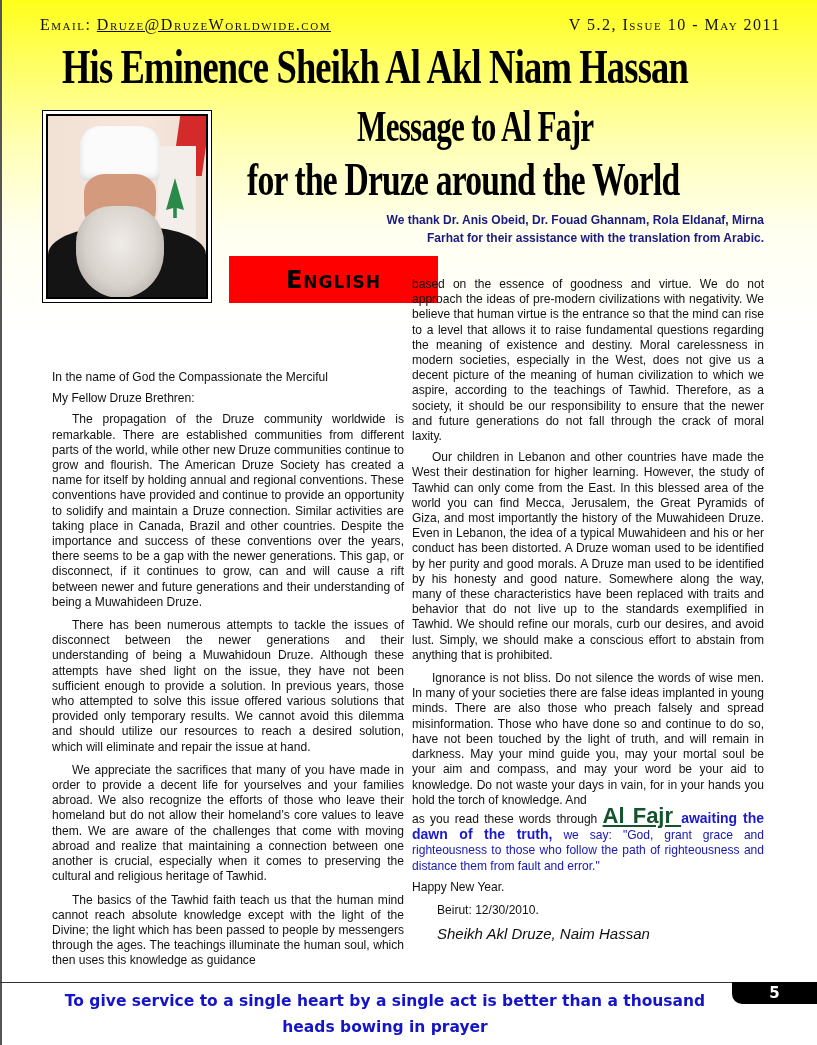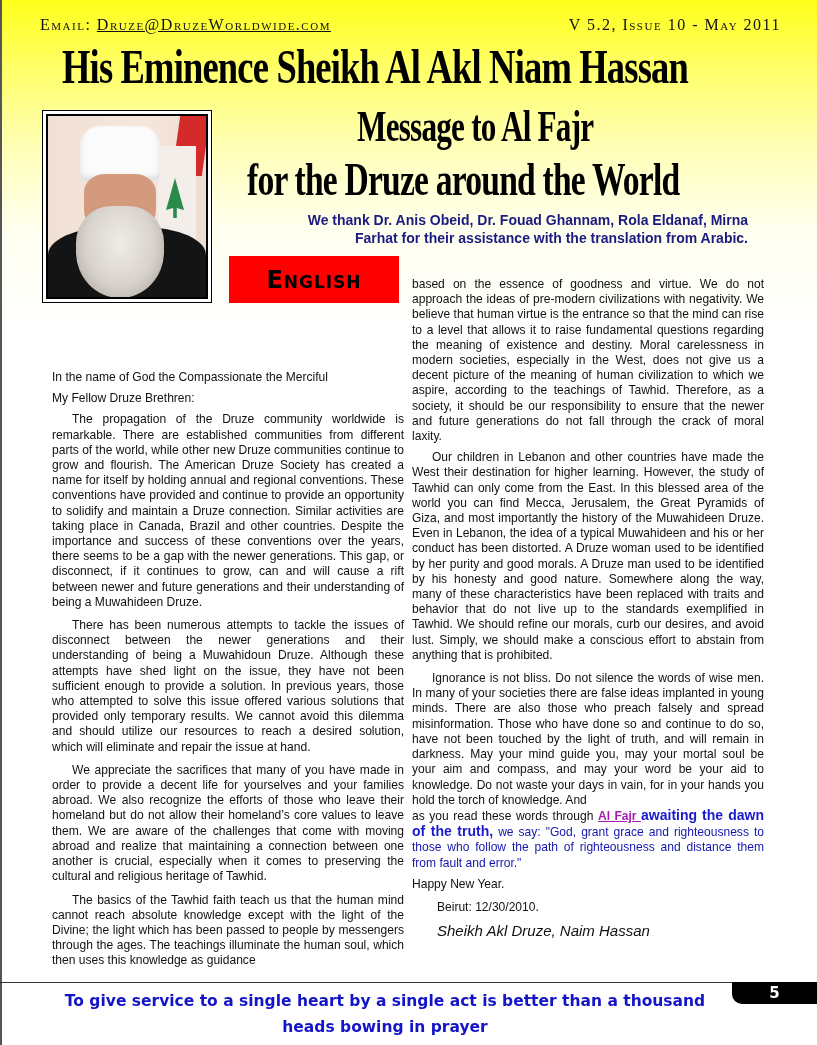--- a/index.html
+++ b/index.html
@@ -27,58 +27,58 @@
   }
   .title {
     position: absolute; font-family: "Liberation Serif", serif; font-weight: bold;
     color: #000; transform-origin: left top; white-space: nowrap;
     letter-spacing: -1px;
   }
   .t1 { left: 62px; top: 40px; font-size: 44px; transform: scaleX(0.83) scaleY(1.08); }
   .t2 { left: 357px; top: 100px; font-size: 40px; transform: scaleX(0.78) scaleY(1.12); }
   .t3 { left: 247px; top: 153px; font-size: 42px; transform: scaleX(0.80) scaleY(1.1); }
   .thanks {
-    position: absolute; right: 69px; top: 211px; width: 460px; text-align: right;
-    font-size: 14px; font-weight: bold; color: #1a1a80; line-height: 18px;
+    position: absolute; right: 53px; top: 211px; width: 460px; text-align: right;
+    font-size: 12px; font-weight: bold; color: #1a1a80; line-height: 18px;
   }
   .photo-frame {
     position: absolute; left: 42px; top: 110px; width: 170px; height: 193px;
     background: #fff; border: 1px solid #000; box-sizing: border-box; padding: 3px;
   }
   .photo-inner {
     width: 100%; height: 100%; border: 2px solid #000; box-sizing: border-box;
     position: relative; overflow: hidden;
     background: linear-gradient(to right, #f1e0d4 0%, #f6e6dc 60%, #ecdcd2 100%);
   }
   .flag-red { position: absolute; right: 0; top: 0; width: 30px; height: 60px; background: #d42a2a; transform: skewX(-8deg); }
   .flag-white { position: absolute; right: 10px; top: 30px; width: 38px; height: 95px; background: #f3eeea; }
   .cedar { position: absolute; right: 22px; top: 62px; width: 18px; height: 40px; background: #2a8a4a; clip-path: polygon(50% 0, 100% 80%, 60% 75%, 60% 100%, 40% 100%, 40% 75%, 0 80%); }
   .robe { position: absolute; left: 0; bottom: 0; width: 100%; height: 70px; background: #141414; border-radius: 40% 40% 0 0; }
   .hat { position: absolute; left: 32px; top: 10px; width: 80px; height: 55px; background: #fbfbfb; border-radius: 20px 20px 6px 6px; box-shadow: inset 0 -4px 6px #ddd; }
   .face { position: absolute; left: 36px; top: 58px; width: 72px; height: 60px; background: #d49a7e; border-radius: 30% 30% 40% 40%; }
   .beard { position: absolute; left: 28px; top: 90px; width: 88px; height: 92px; background: radial-gradient(ellipse at 50% 40%, #f0ece8 0%, #d8d2cc 55%, #a49c96 100%); border-radius: 40% 40% 50% 50%; }
   .english-box {
-    position: absolute; left: 229px; top: 256px; width: 170px; height: 47px;
+    position: absolute; left: 229px; top: 256px; width: 209px; height: 47px;
     background: #ff0000; box-sizing: border-box;
     display: flex; align-items: center; justify-content: center;
   }
   .english-box span {
     font-family: "DejaVu Sans", sans-serif; font-weight: bold; font-size: 24px;
     color: #000; letter-spacing: 1px; font-variant: small-caps;
   }
   .col {
     position: absolute; font-size: 12.05px; line-height: 15.2px; text-align: justify;
     color: #111;
   }
   .col p { margin: 0 0 8px 0; text-indent: 20px; }
   .col p.noindent { text-indent: 0; margin-bottom: 6px; }
   .col-left { left: 52px; top: 323px; width: 352px; margin-top: 47px; }
   .col-right { left: 412px; top: 277px; width: 352px; }
   .blue-quote { color: #1515b0; }
-  .alfajr { font-size: 12px; font-weight: bold; text-decoration: underline; color: #a21caf; }
+  .alfajr { font-size: 22px; font-weight: bold; text-decoration: underline; color: #14532d; }
   .blue-bold { font-size: 14px; font-weight: bold; color: #1a1acc; }
   .happy { text-indent: 0 !important; margin-top: 4px !important; }
   .beirut { padding-left: 25px; text-indent: 0 !important; }
   .signature { padding-left: 25px; text-indent: 0 !important; font-style: italic; font-size: 15px; margin-top: 2px !important; }
   .footer-rule { position: absolute; left: 0; top: 982px; width: 732px; height: 1px; background: #333; }
   .page-tab {
     position: absolute; left: 732px; top: 982px; width: 85px; height: 22px;
     background: #000; border-bottom-left-radius: 10px;
     display: flex; align-items: center; justify-content: center;
   }

